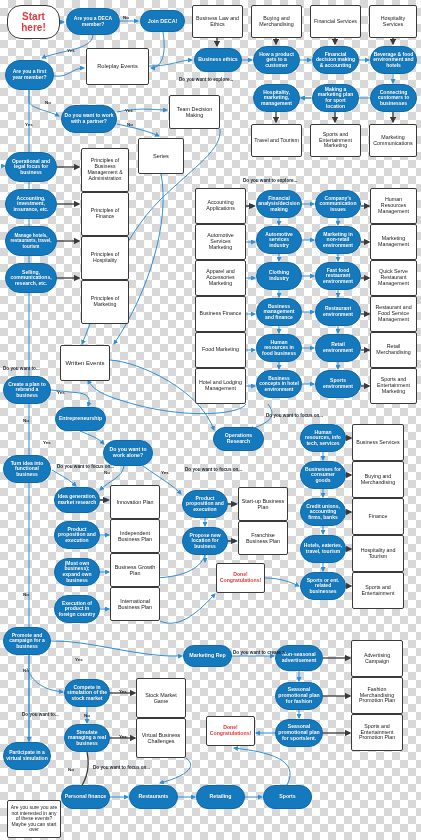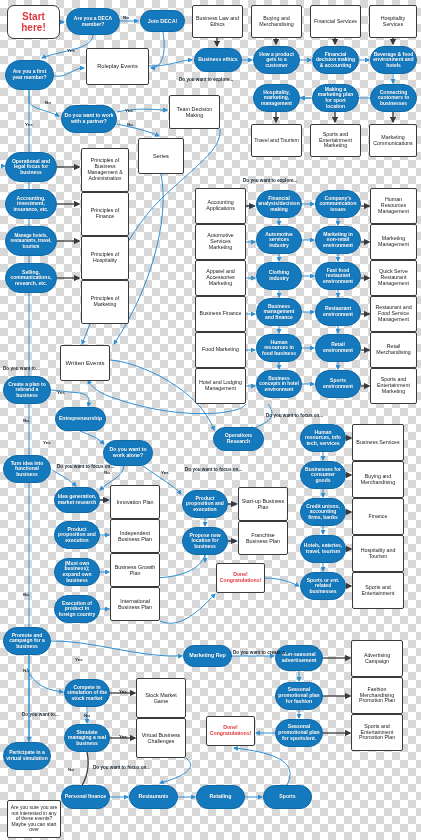--- a/index.html
+++ b/index.html
@@ -40,21 +40,21 @@
     border-radius:2px;
   }
   .done{
     color:#e03a3e;
     font-weight:bold;
   }
   .start{
     color:#e03a3e;
     font-weight:bold;
     border:1px solid #3a3a3a;
-    border-radius:7px;
+    border-radius:14px;
     background:#fff;
   }
   .lbl{
     position:absolute;
     color:#14232e;
     font-weight:bold;
     white-space:nowrap;
     background:transparent;
   }
 </style>

